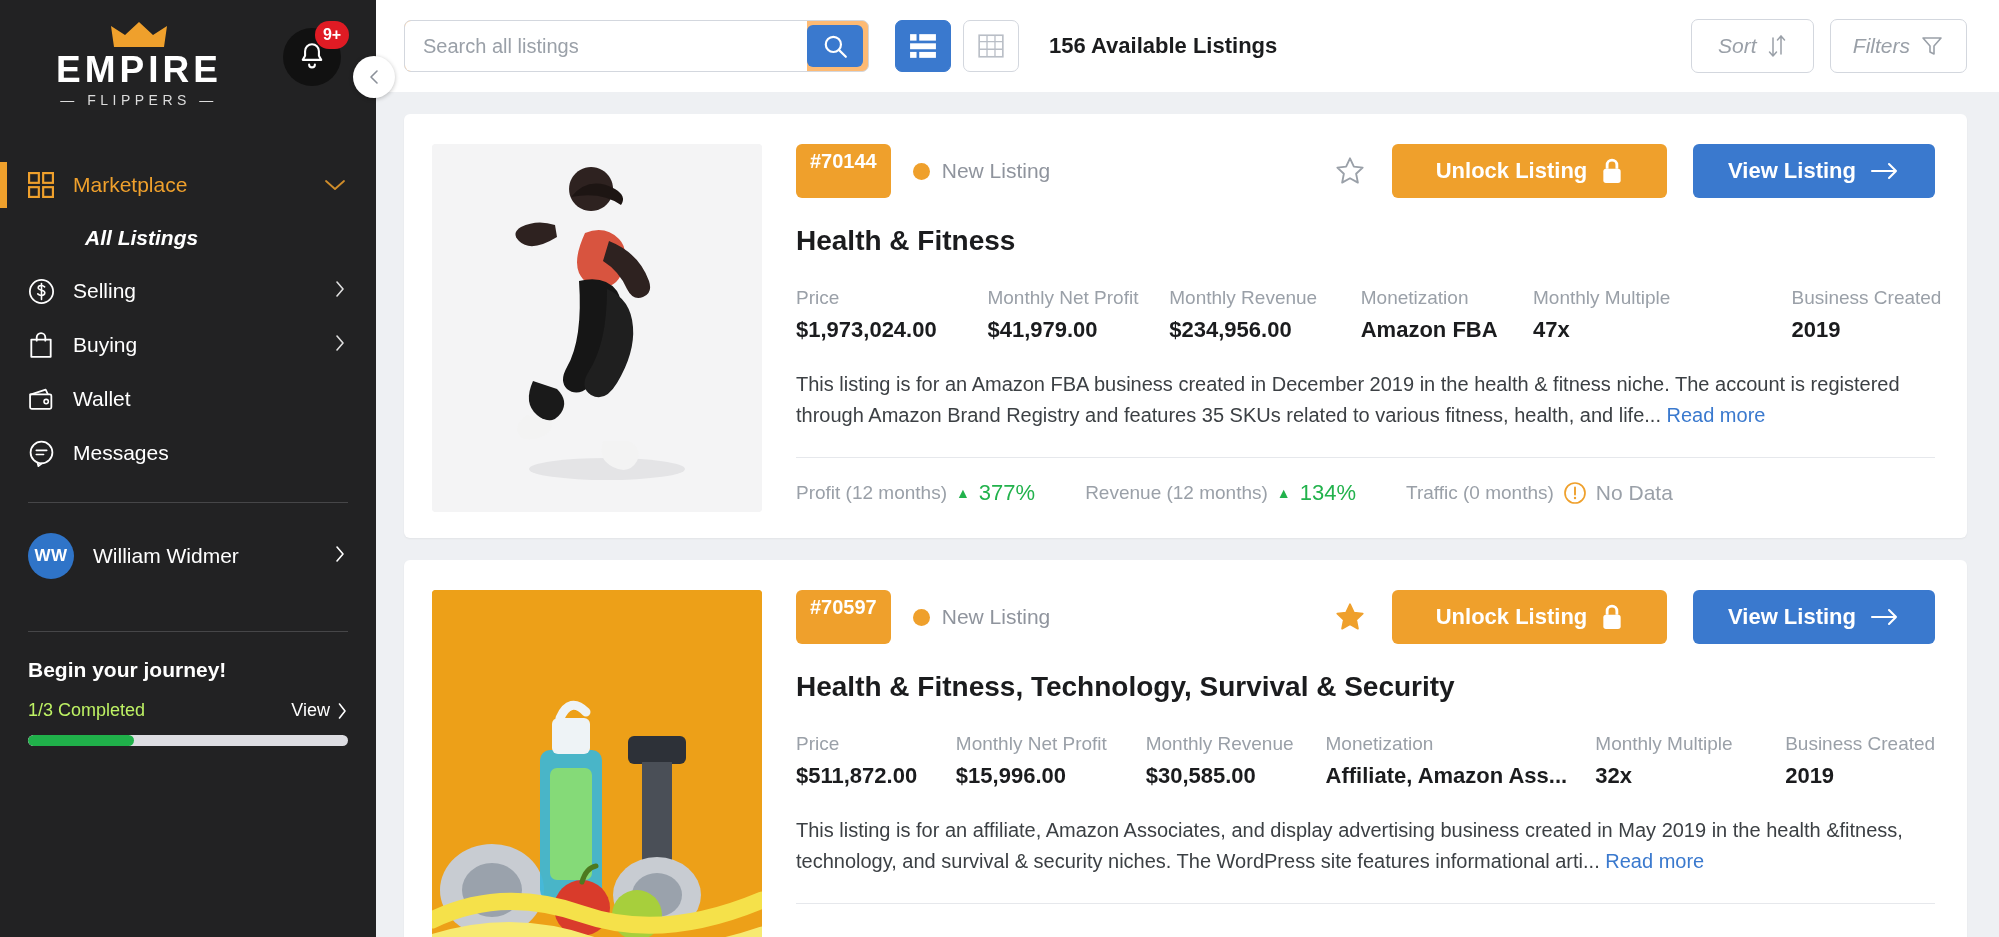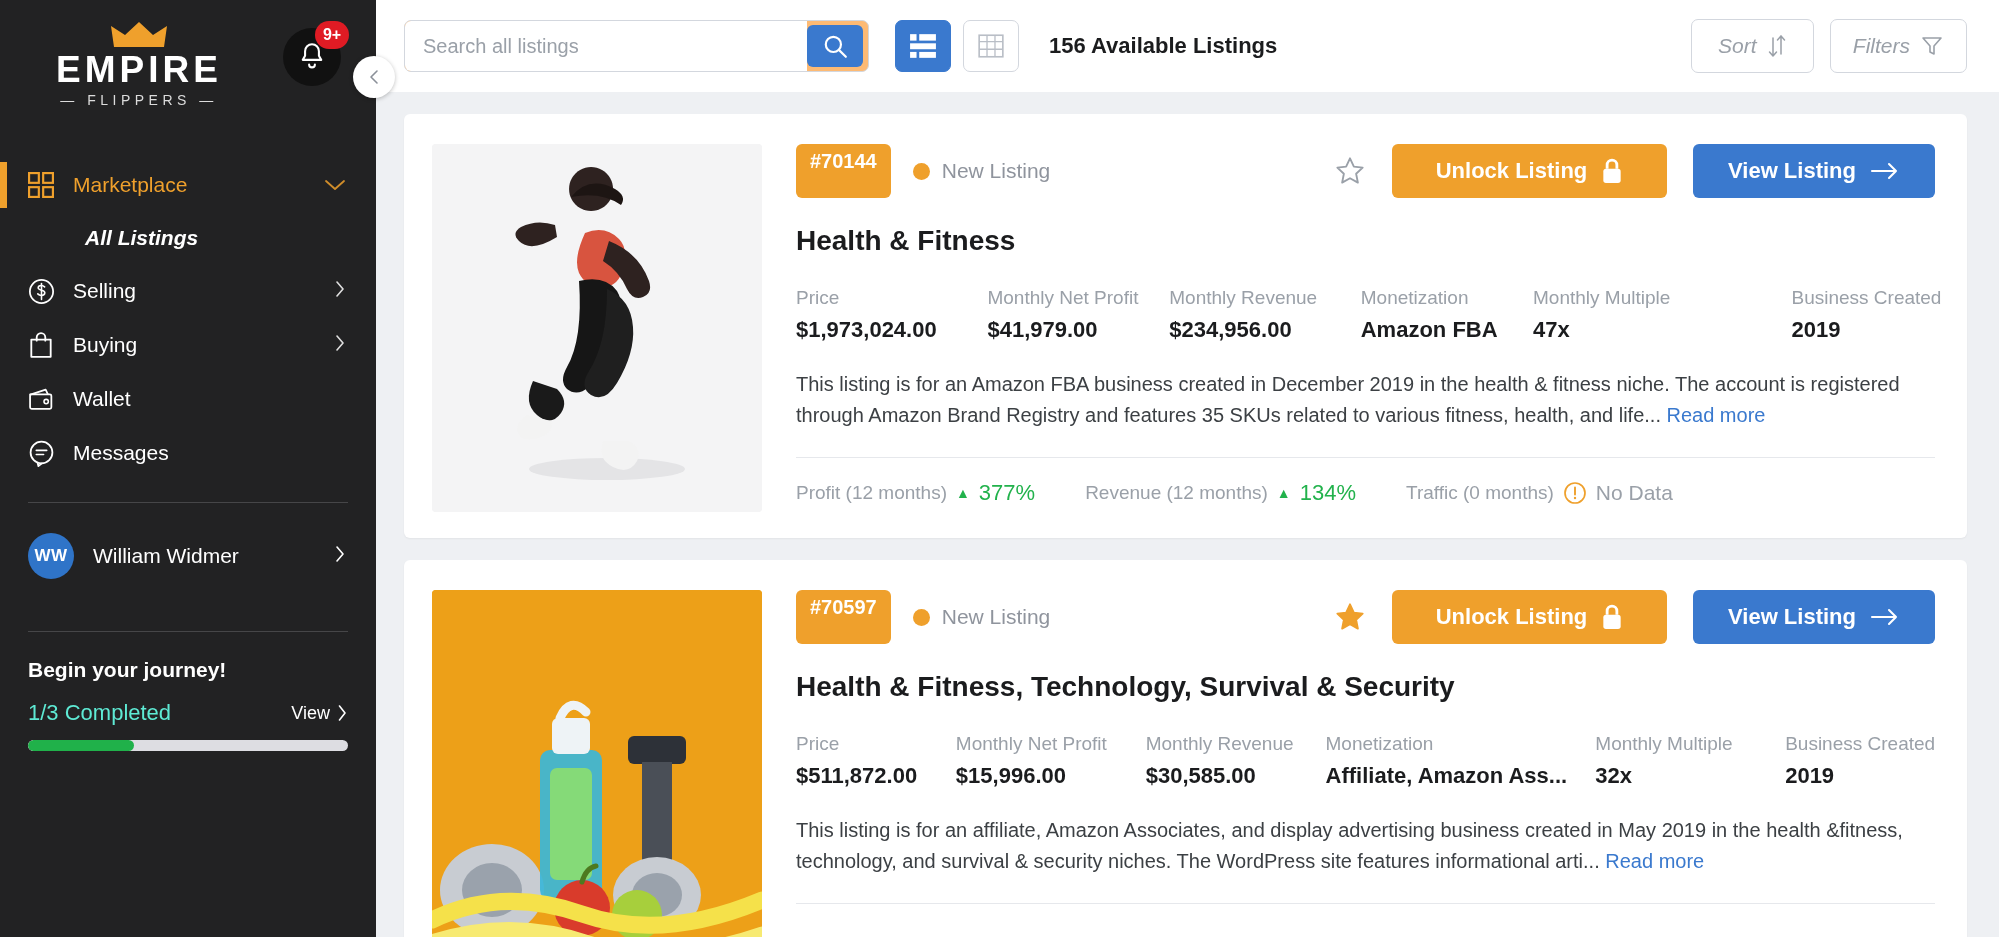--- a/index.html
+++ b/index.html
@@ -65,21 +65,21 @@
   .avatar {
     width: 46px; height: 46px; border-radius: 50%; background: #2f74c8; color: #fff;
     font-size: 17px; font-weight: 700; display: flex; align-items: center; justify-content: center;
     letter-spacing: .5px; flex: 0 0 46px;
   }
   .profile-name { color: #fff; font-size: 21px; margin-left: 19px; flex: 1; }
 
   .journey { padding: 26px 28px 0 28px; }
   .journey-title { color: #fff; font-size: 21px; font-weight: 700; }
   .journey-row { display: flex; justify-content: space-between; align-items: center; margin-top: 18px; }
-  .journey-count { color: #5eead4; font-size: 22px; }
+  .journey-count { color: #bef264; font-size: 18px; }
   .journey-view { color: #fff; font-size: 18px; display: flex; align-items: center; gap: 7px; cursor: pointer; }
   .progress-track { height: 11px; border-radius: 6px; background: #dddde2; margin-top: 14px; overflow: hidden; }
   .progress-fill { height: 100%; background: #20b14a; border-radius: 6px; }
 
   
   .main { flex: 1; height: 937px; background: #eef0f3; display: flex; flex-direction: column; overflow: hidden; }
   .topbar {
     height: 92px; flex: 0 0 92px; background: #fff; display: flex; align-items: center;
     padding: 0 32px 0 28px; gap: 0;
   }

